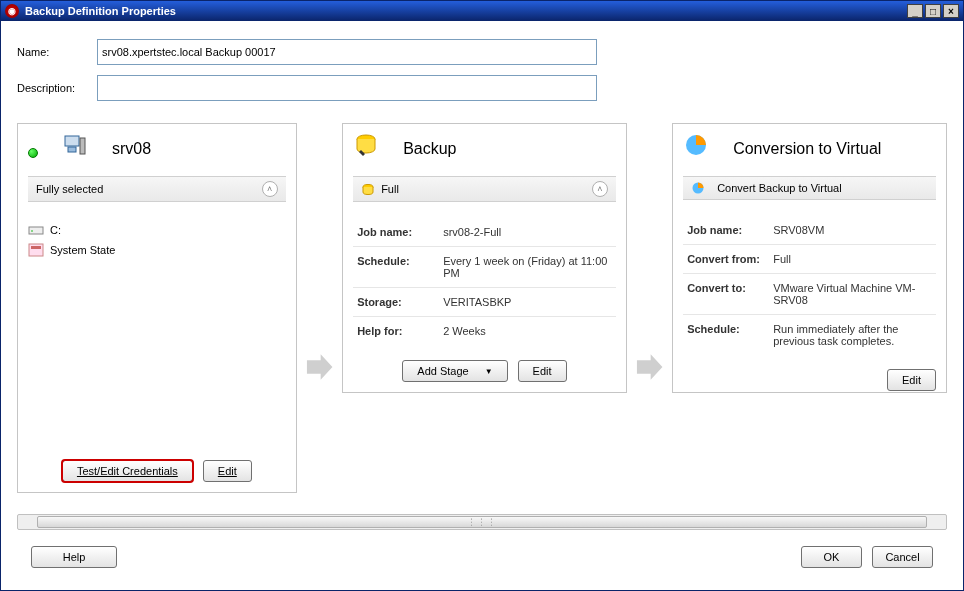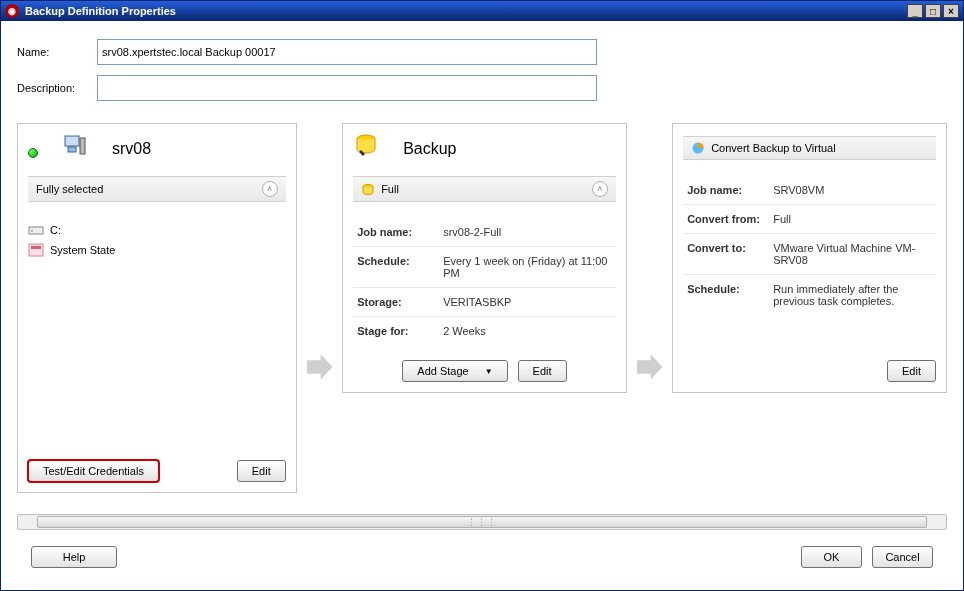--- a/index.html
+++ b/index.html
@@ -100,21 +100,21 @@
             <span>C:</span>
           </div>
           <div class="tree-item">
             <svg class="sys-icon" viewBox="0 0 16 14">
                 <rect x="1" y="1" width="14" height="12" fill="#fde" stroke="#c88"></rect>
                 <rect x="3" y="3" width="10" height="3" fill="#c66"></rect>
               </svg>
             <span>System State</span>
           </div>
         </div>
-        <div class="panel-buttons" style="justify-content:space-between;">
+        <div class="panel-buttons" style="justify-content:center;text-decoration:underline;">
           <button class="btn highlighted">Test/Edit Credentials</button>
           <button class="btn">Edit</button>
         </div>
       </div>
 
       <svg class="arrow" viewBox="0 0 34 34">
           <path d="M4 10 h14 v-6 l12 13 -12 13 v-6 h-14 z" fill="#cfcfcf"></path>
         </svg>
 
       <div class="panel p2">
@@ -143,40 +143,47 @@
           </div>
           <div class="detail-row">
             <span class="detail-label">Schedule:</span>
             <span class="detail-value">Every 1 week on (Friday) at 11:00 PM</span>
           </div>
           <div class="detail-row">
             <span class="detail-label">Storage:</span>
             <span class="detail-value">VERITASBKP</span>
           </div>
           <div class="detail-row">
-            <span class="detail-label">Stage for:</span>
+            <span class="detail-label">Help for:</span>
             <span class="detail-value">2 Weeks</span>
           </div>
         </div>
         <div class="panel-buttons" style="justify-content:center;">
           <button class="btn">
               <span>Add Stage</span>
               <span class="caret-down">▼</span>
             </button>
           <button class="btn">Edit</button>
         </div>
       </div>
 
       <svg class="arrow" viewBox="0 0 34 34">
           <path d="M4 10 h14 v-6 l12 13 -12 13 v-6 h-14 z" fill="#cfcfcf"></path>
         </svg>
 
       <div class="panel p3">
+        <div class="panel-header">
+          <svg class="convert-icon" viewBox="0 0 26 26">
+              <circle cx="13" cy="13" r="10" fill="#5bf"></circle>
+              <path d="M13 13 L13 3 A10 10 0 0 1 23 13 z" fill="#f90"></path>
+            </svg>
+          <span class="title">Conversion to Virtual</span>
+        </div>
         <div class="section-bar">
-          <span style="display:flex;align-items:center;gap:6px;">
+          <span style="display:flex;align-items:center;gap:12px;">
             <svg class="full-icon" viewBox="0 0 14 14">
                 <circle cx="7" cy="7" r="5.5" fill="#5bf"></circle>
                 <path d="M7 7 L7 1.5 A5.5 5.5 0 0 1 12.5 7 z" fill="#f90"></path>
               </svg>
             <span>Convert Backup to Virtual</span>
           </span>
         </div>
         <div class="details">
           <div class="detail-row">
             <span class="detail-label">Job name:</span>

